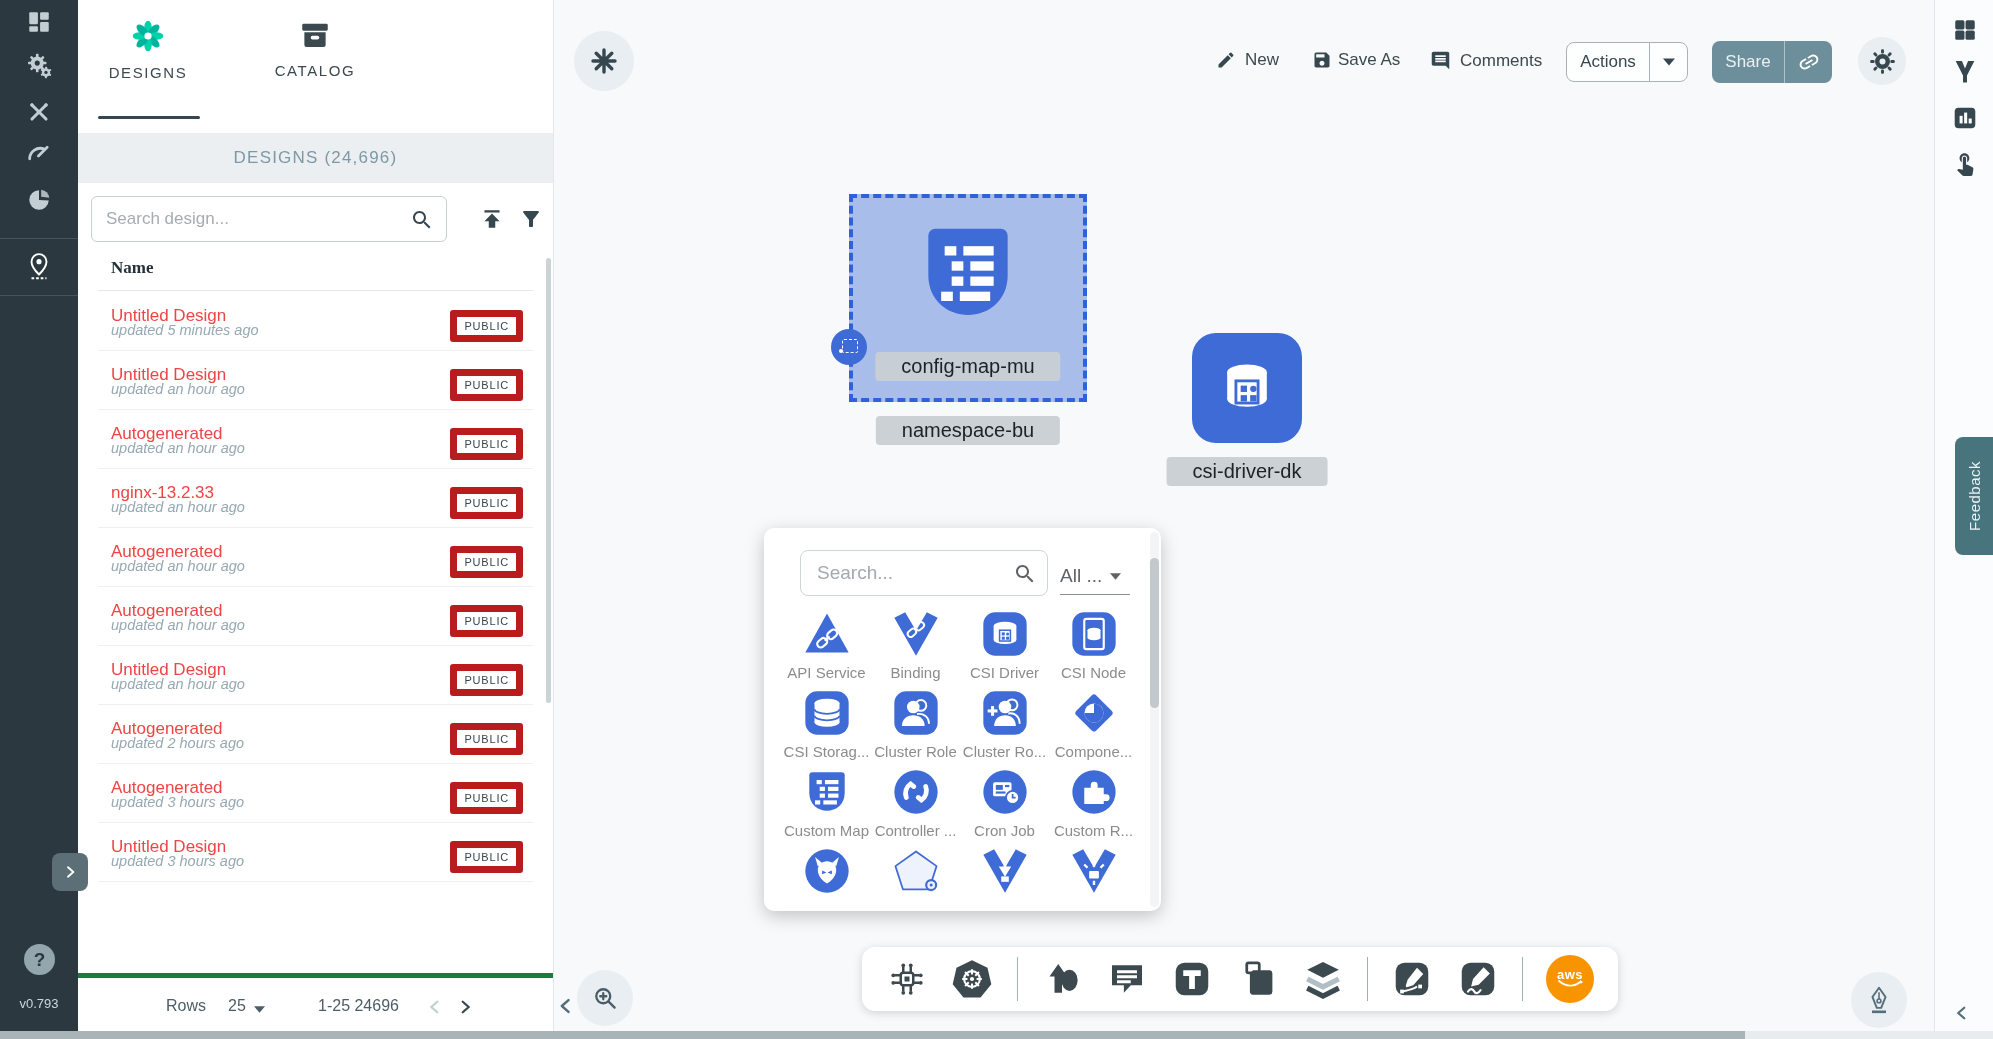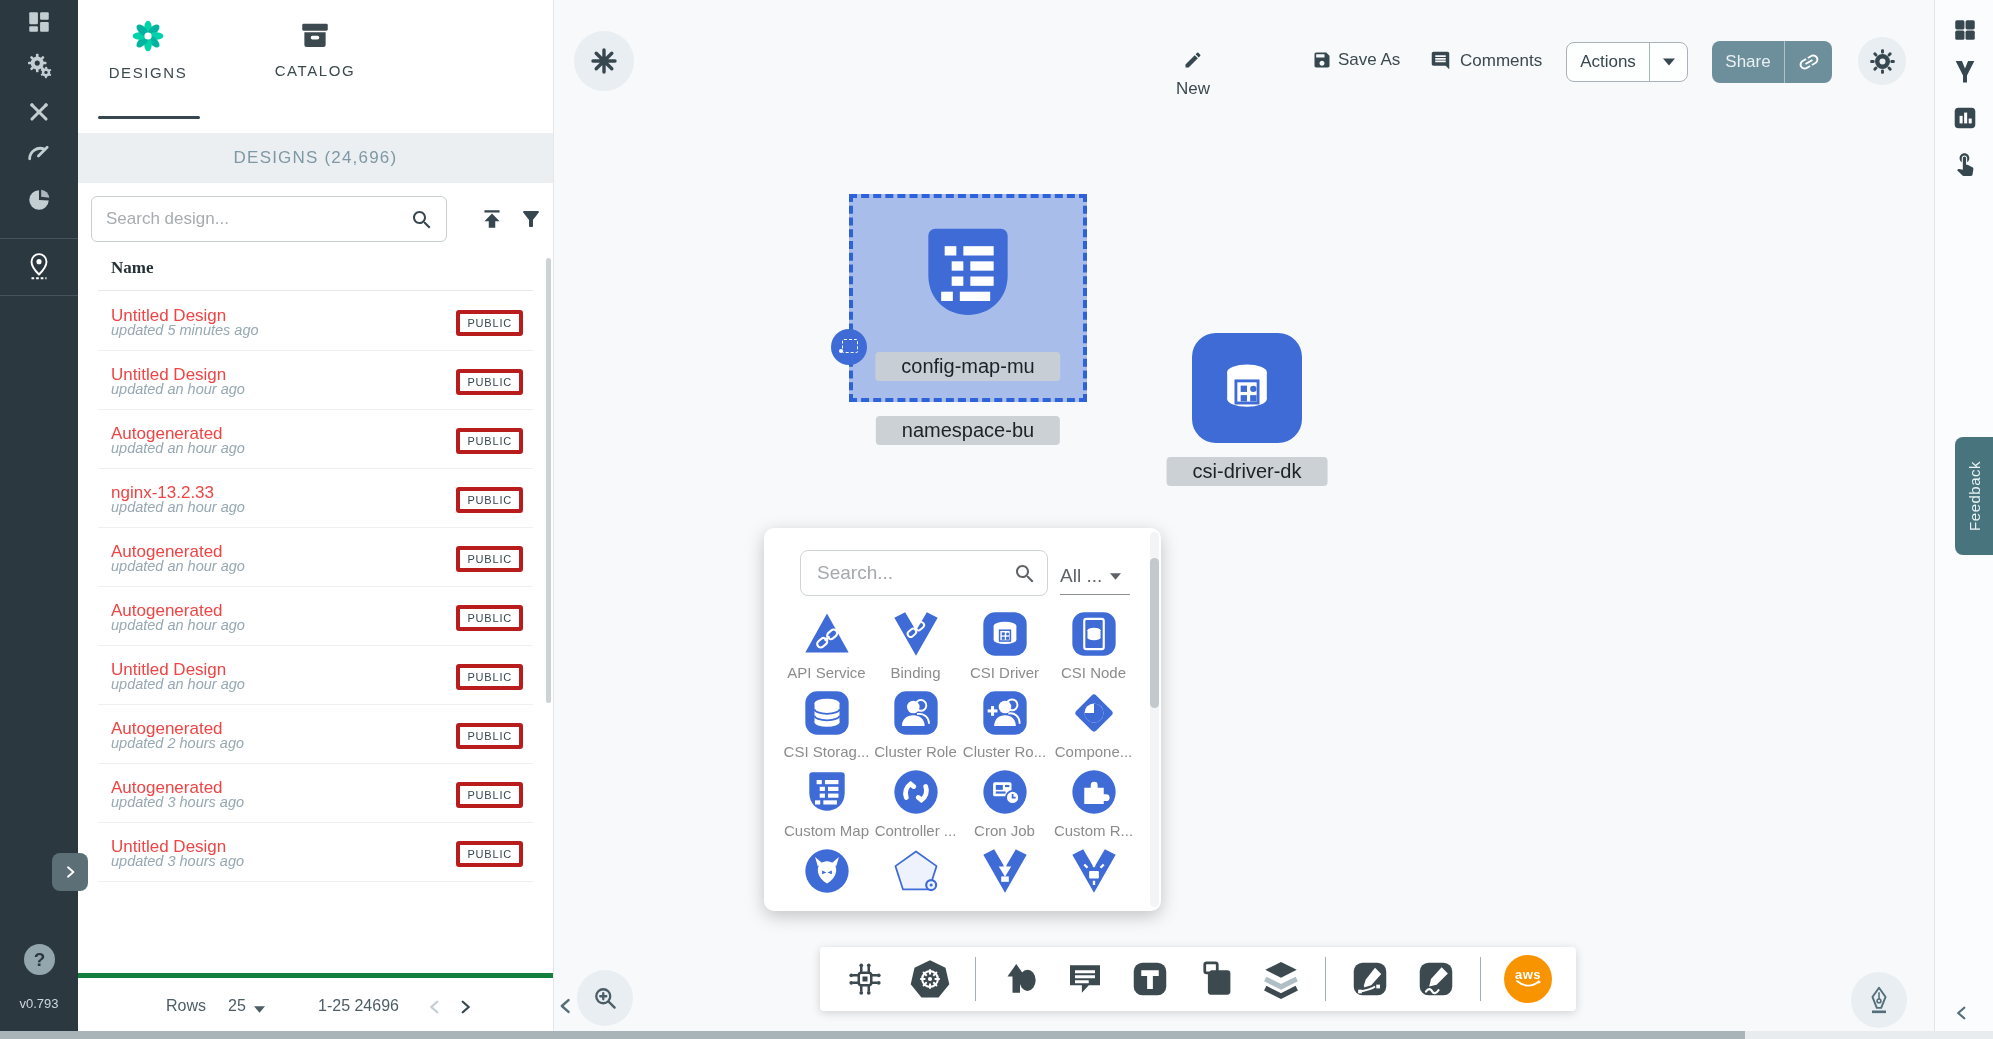--- a/index.html
+++ b/index.html
@@ -20,21 +20,21 @@
   .tabline{position:absolute;left:20px;top:116px;width:102px;height:3px;background:#37474f;border-radius:2px;}
   .sechead{position:absolute;left:0;top:133px;width:475px;height:50px;background:#ebeff1;display:flex;align-items:center;justify-content:center;color:#7e98a5;font-size:17px;letter-spacing:1.2px;}
   .searchbox{position:absolute;left:13px;top:196px;width:356px;height:46px;border:1px solid #c9ced1;border-radius:6px;box-sizing:border-box;}
   .searchbox input{width:100%;height:100%;border:none;outline:none;background:transparent;padding:0 44px 0 14px;font-size:17px;color:#737373;font-family:"Liberation Sans",sans-serif;}
   .searchbox input::placeholder{color:#a6acb0;}
   .nameheader{position:absolute;left:33px;top:258px;font-size:17px;font-weight:bold;color:#263238;font-family:Liberation Serif, serif;}
   .namerule{position:absolute;left:20px;top:290px;width:435px;height:1px;background:#e4e8ea;}
   .drow{position:absolute;left:20px;width:435px;height:59px;border-bottom:1px solid #eef1f3;}
   .drow .nm{position:absolute;left:13px;top:7px;font-size:17px;color:#ef4444;margin-top:8px;}
   .drow .up{position:absolute;left:13px;top:31px;font-size:14.5px;font-style:italic;color:#97a8b2;}
-  .badge{position:absolute;right:10px;top:19px;border:4px solid #b91c1c;border-radius:3px;color:#37474f;font-size:11px;letter-spacing:.8px;padding:3px 7px;}
+  .badge{position:absolute;right:10px;top:19px;border:7px solid #b91c1c;border-radius:3px;color:#37474f;font-size:11px;letter-spacing:.8px;padding:3px 7px;}
   .listscroll{position:absolute;left:468px;top:258px;width:5px;height:445px;background:#ccd3d7;border-radius:3px;}
   .pfoot{position:absolute;left:0;top:973px;width:475px;height:58px;border-top:5px solid #15803d;background:#fff;}
   .pfoot .t{position:absolute;top:19px;font-size:16px;color:#4d5d66;}
   
   .circlebtn{border-radius:50%;background:#e8eef2;display:flex;align-items:center;justify-content:center;position:absolute;}
   .tbtn{position:absolute;display:flex;align-items:center;gap:9px;font-size:17px;color:#3c494f;}
   .actions{position:absolute;left:1566px;top:42px;width:122px;height:40px;border:1px solid #a7b3b9;border-radius:8px;display:flex;box-sizing:border-box;background:#fdfefe;}
   .actions .al{flex:1;display:flex;align-items:center;justify-content:center;font-size:17px;color:#37474f;border-right:1px solid #a7b3b9;}
   .actions .ac{width:37px;display:flex;align-items:center;justify-content:center;}
   .share{position:absolute;left:1712px;top:41px;width:120px;height:42px;background:#6d8e9b;border-radius:8px;display:flex;overflow:hidden;}
@@ -53,21 +53,21 @@
   .csearch input{width:100%;height:100%;border:none;outline:none;background:transparent;padding:0 40px 0 16px;font-size:19px;color:#444;font-family:"Liberation Sans",sans-serif;}
   .csearch input::placeholder{color:#a5a9ad;}
   .callsel{position:absolute;left:296px;top:30px;width:70px;height:36px;border-bottom:1px solid #8a8f92;display:flex;align-items:center;gap:8px;font-size:19px;color:#5f6368;}
   .cgrid{position:absolute;left:18px;top:78px;width:356px;display:grid;grid-template-columns:repeat(4,89px);}
   .cc{height:79px;display:flex;flex-direction:column;align-items:center;}
   .cc-ic{height:56px;display:flex;align-items:center;justify-content:center;}
   .cc-lb{margin-top:2px;font-size:15px;color:#8c8c8c;white-space:nowrap;}
   .cscroll{position:absolute;right:2px;top:4px;width:9px;height:375px;background:#f3f4f5;border-radius:5px;}
   .cscroll .th{position:absolute;left:0;top:26px;width:9px;height:150px;background:#c2c8cb;border-radius:5px;}
   
-  .btoolbar{position:absolute;left:820px;top:947px;width:756px;height:64px;background:#fff;border-radius:4px;box-shadow:0 2px 10px rgba(0,0,0,.16);display:flex;align-items:center;justify-content:space-between;padding:0 24px;box-sizing:border-box;z-index:15;}
+  .btoolbar{position:absolute;left:862px;top:947px;width:756px;height:64px;background:#fff;border-radius:13px;box-shadow:0 2px 10px rgba(0,0,0,.16);display:flex;align-items:center;justify-content:space-between;padding:0 24px;box-sizing:border-box;z-index:15;}
   .btoolbar .tb{width:42px;height:42px;display:flex;align-items:center;justify-content:center;}
   .btoolbar .sep{width:1px;height:44px;background:#9fb0b6;}
   .awsbtn{width:48px;height:48px;border-radius:50%;background:#f79400;display:flex;flex-direction:column;align-items:center;justify-content:center;color:#fff;}
   .awsbtn .t{font-size:13px;font-weight:bold;line-height:11px;letter-spacing:.5px;}
   
   .rrail{position:absolute;left:1934px;top:0;width:59px;height:1039px;background:#fbfcfd;border-left:1px solid #e1e6e8;z-index:25;}
   .rrail .ri{position:absolute;left:16px;width:28px;height:28px;display:flex;align-items:center;justify-content:center;}
   .feedback{position:absolute;right:0;top:437px;width:38px;height:118px;background:#48747e;border-radius:8px 0 0 8px;display:flex;align-items:center;justify-content:center;z-index:26;}
   .feedback span{writing-mode:vertical-rl;transform:rotate(180deg);color:#e9f2f4;font-size:15px;letter-spacing:.5px;}
   
@@ -272,21 +272,21 @@
     </div>
   </div>
 
   <div class="circlebtn" style="left:574px;top:31px;width:60px;height:60px;">
     <svg width="28" height="28" viewBox="0 0 28 28" stroke="#37474f" stroke-width="3.4" stroke-linecap="round">
       <path d="M14 3v22M3 14h22M6.2 6.2l15.6 15.6M21.8 6.2L6.2 21.8"></path>
       <circle cx="14" cy="14" r="4.2" fill="#37474f" stroke="none"></circle>
     </svg>
   </div>
 
-  <div class="tbtn" style="left:1176px;top:50px;flex-direction:column;">
+  <div class="tbtn" style="left:1216px;top:50px;">
     <svg width="20" height="20" viewBox="0 0 24 24" fill="#37474f">
         <path d="M3 17.25V21h3.75L17.81 9.94l-3.75-3.75L3 17.25zM20.71 7.04c.39-.39.39-1.02 0-1.41l-2.34-2.34a.996.996 0 0 0-1.41 0l-1.83 1.83 3.75 3.75 1.83-1.83z"></path>
       </svg>
     <span>New</span>
   </div>
   <div class="tbtn" style="left:1312px;top:50px;gap:6px;">
     <svg width="20" height="20" viewBox="0 0 24 24" fill="#37474f">
         <path d="M17 3H5c-1.11 0-2 .9-2 2v14c0 1.1.89 2 2 2h14c1.1 0 2-.9 2-2V7l-4-4zm-5 16c-1.66 0-3-1.34-3-3s1.34-3 3-3 3 1.34 3 3-1.34 3-3 3zm3-10H5V5h10v4z"></path>
       </svg>
     <span>Save As</span>

